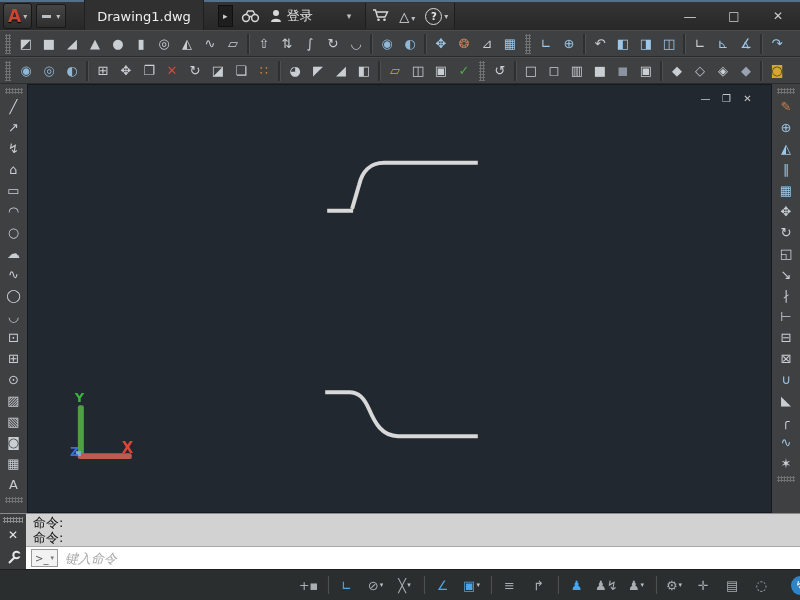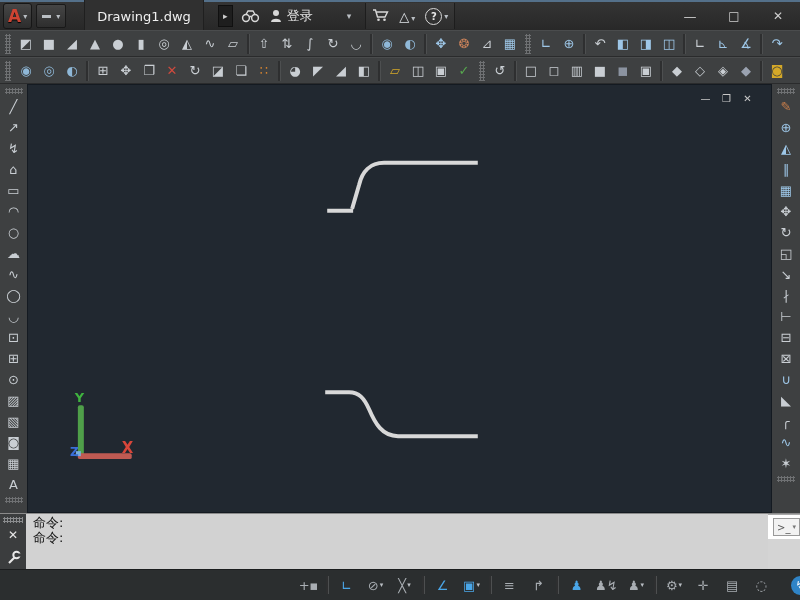--- a/index.html
+++ b/index.html
@@ -61,21 +61,21 @@
   .canvas-controls .tb-btn{width:15px;height:13px;font-size:10px;color:#c9c9c9;background:none;}
   .canvas-controls .tb-btn .glyph{color:#c9c9c9;}
 
   
   .cmdarea{height:56px;display:flex;background:#d4d4d4;border-top:1px solid #8a8a8a;box-sizing:border-box;}
   .cmd-left{width:26px;background:#3b3d3e;display:flex;flex-direction:column;align-items:center;}
   .cmd-grip{width:20px;height:6px;margin-top:3px;
     background-image:radial-gradient(#8a8c8e 1px,transparent 1.2px);background-size:3px 3px;}
   .cmd-close{color:#e8e8e8;font-size:12px;margin-top:5px;}
   .cmd-wrench{margin-top:7px;}
-  .cmd-right{flex:1;display:flex;flex-direction:row;min-width:0;}
+  .cmd-right{flex:1;display:flex;flex-direction:column;min-width:0;}
   .cmd-history{flex:1;background:#d2d2d2;color:#141414;font-size:13px;line-height:15px;padding:1px 7px;}
   .cmd-input-row{height:24px;background:#ffffff;display:flex;align-items:center;border-top:1px solid #a8a8a8;
     padding-left:5px;gap:5px;}
   .prompt-box{display:flex;align-items:center;border:1px solid #9a9a9a;height:16px;padding:0 3px;
     font-size:10px;color:#5a5a5a;background:#f2f2f2;}
   .prompt-box .dd{color:#777;font-size:7px;}
   .cmd-input{flex:1;border:none;outline:none;font-size:13px;font-style:italic;color:#333;background:transparent;}
   .cmd-input::placeholder{color:#a8a8a8;font-style:italic;}
 
   
@@ -517,20 +517,21 @@
     <div class="cmd-right">
       <div class="cmd-history">
         <div>命令:</div>
         <div>命令:</div>
       </div>
       <div class="cmd-input-row">
         <span class="prompt-box">
           <span>&gt;_</span>
           <span class="dd">▾</span>
         </span>
+        <input class="cmd-input" placeholder="键入命令" style="">
       </div>
     </div>
   </div>
 
   <div class="statusbar">
       <span class="tb-btn">
         <span class="glyph">+▪</span>
       </span>
       <span class="tb-sep"></span>
       <span class="tb-btn active">

